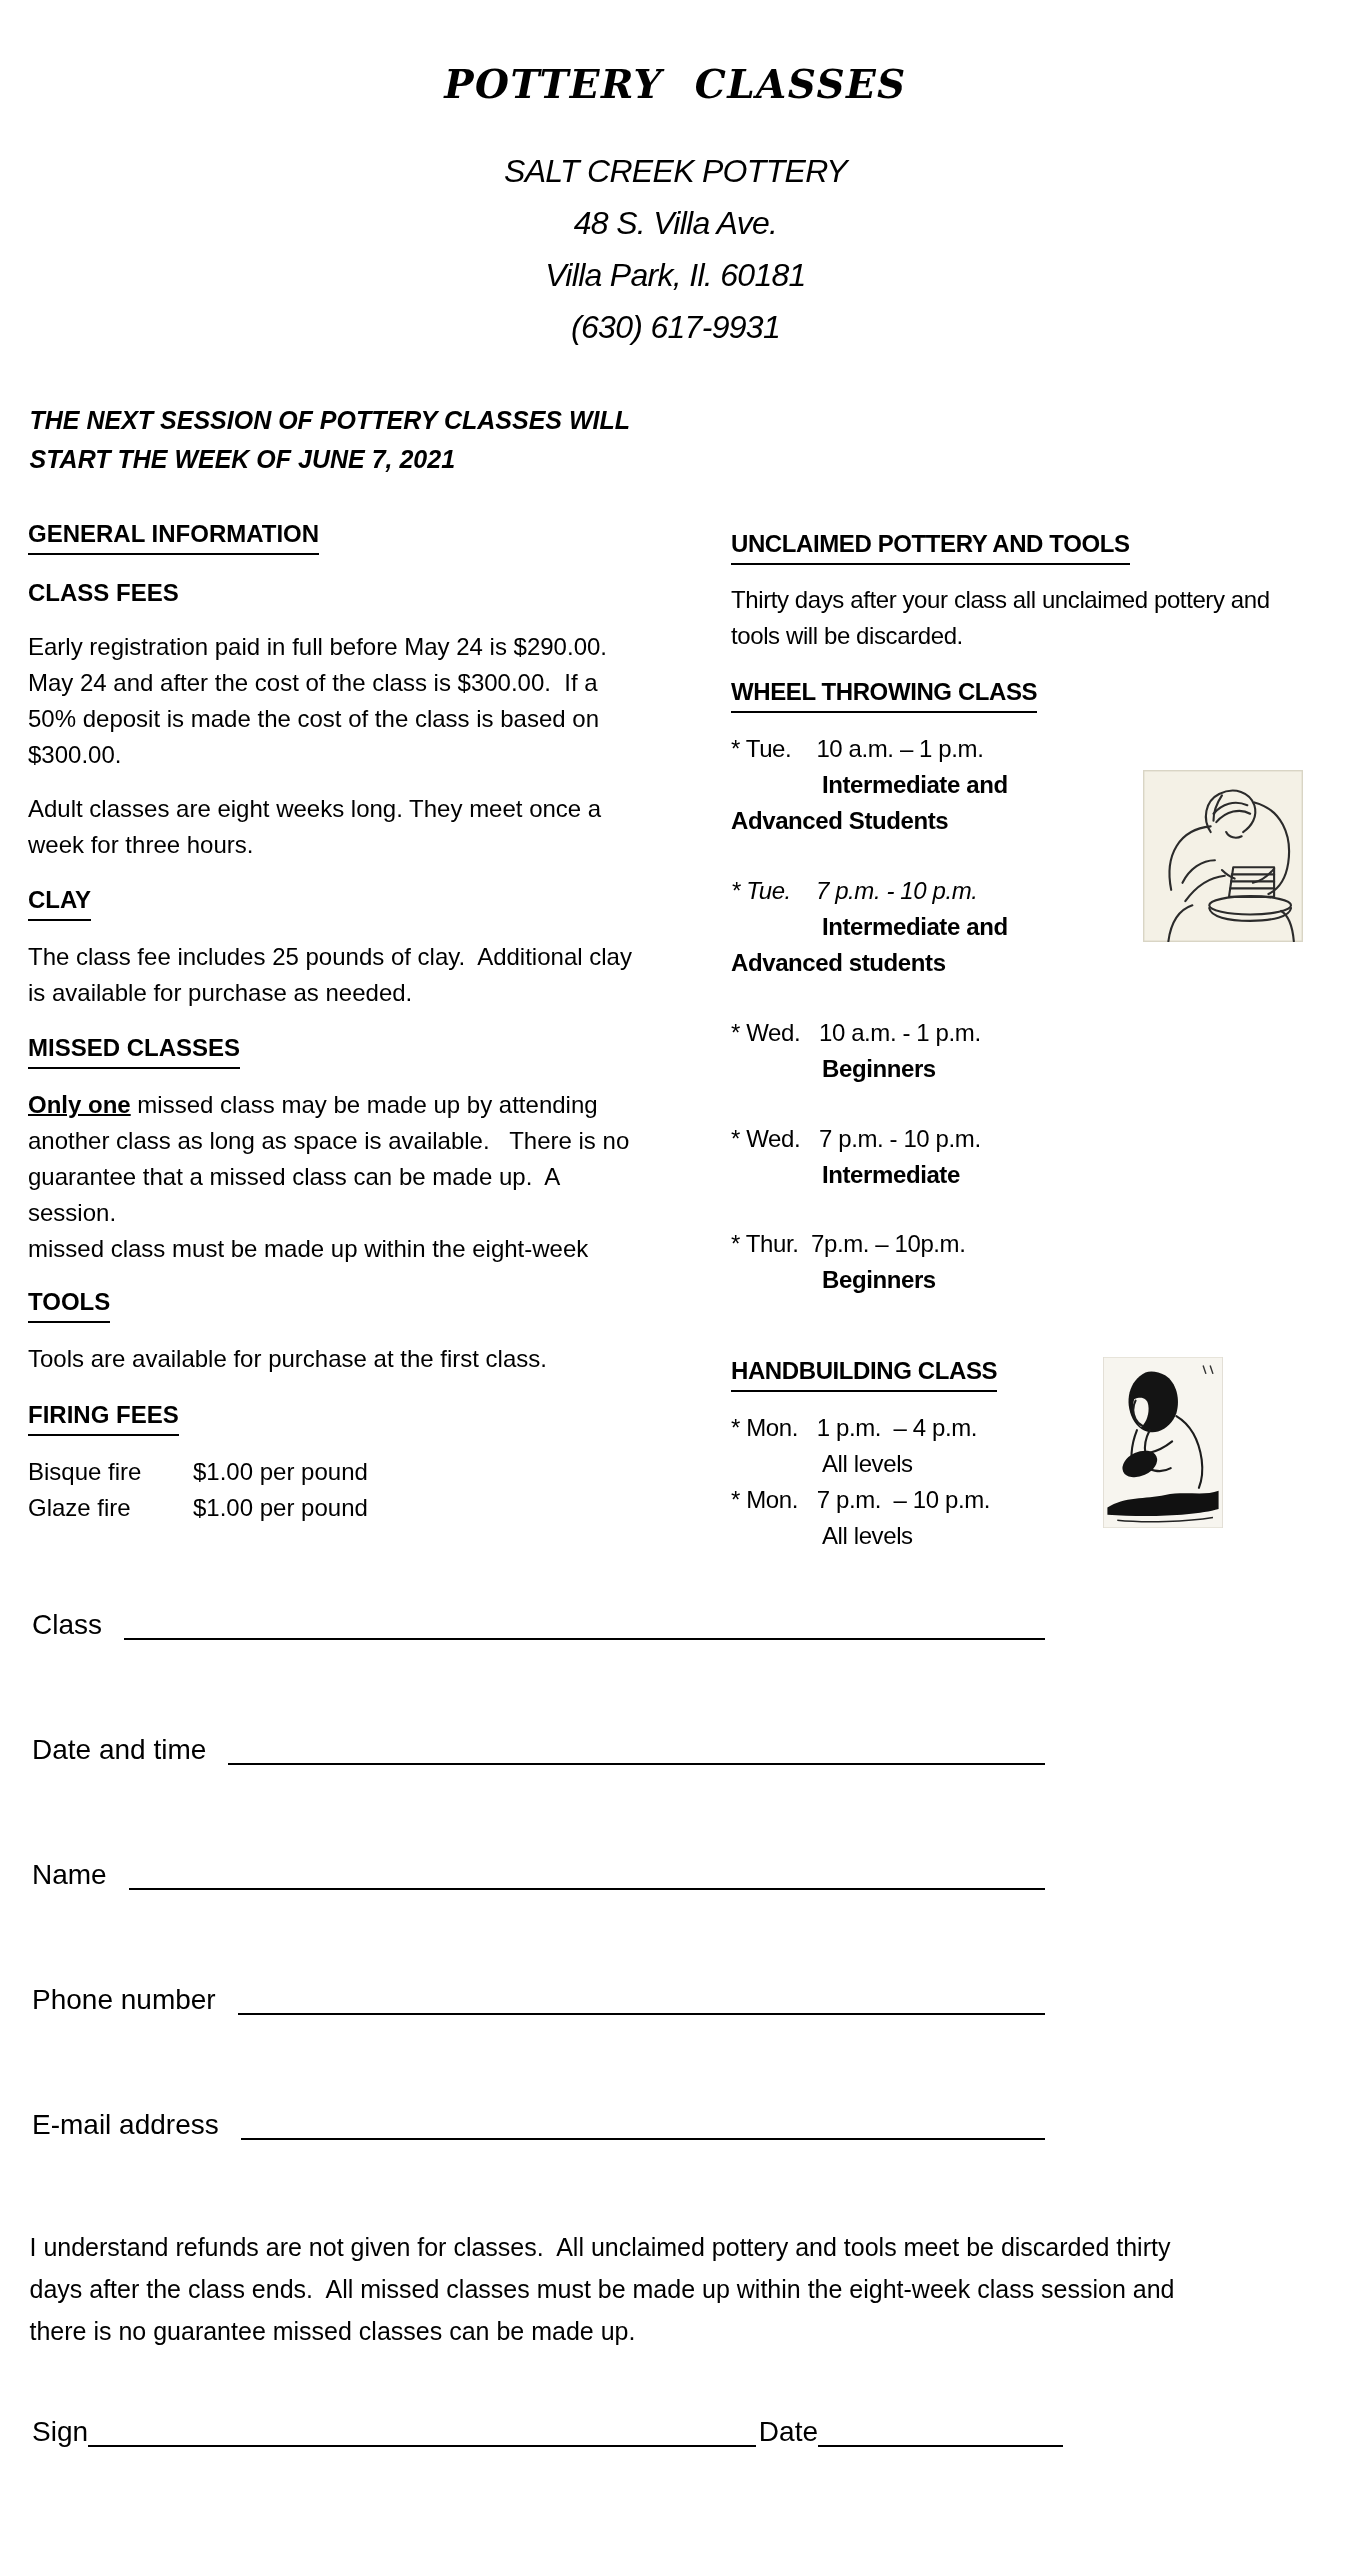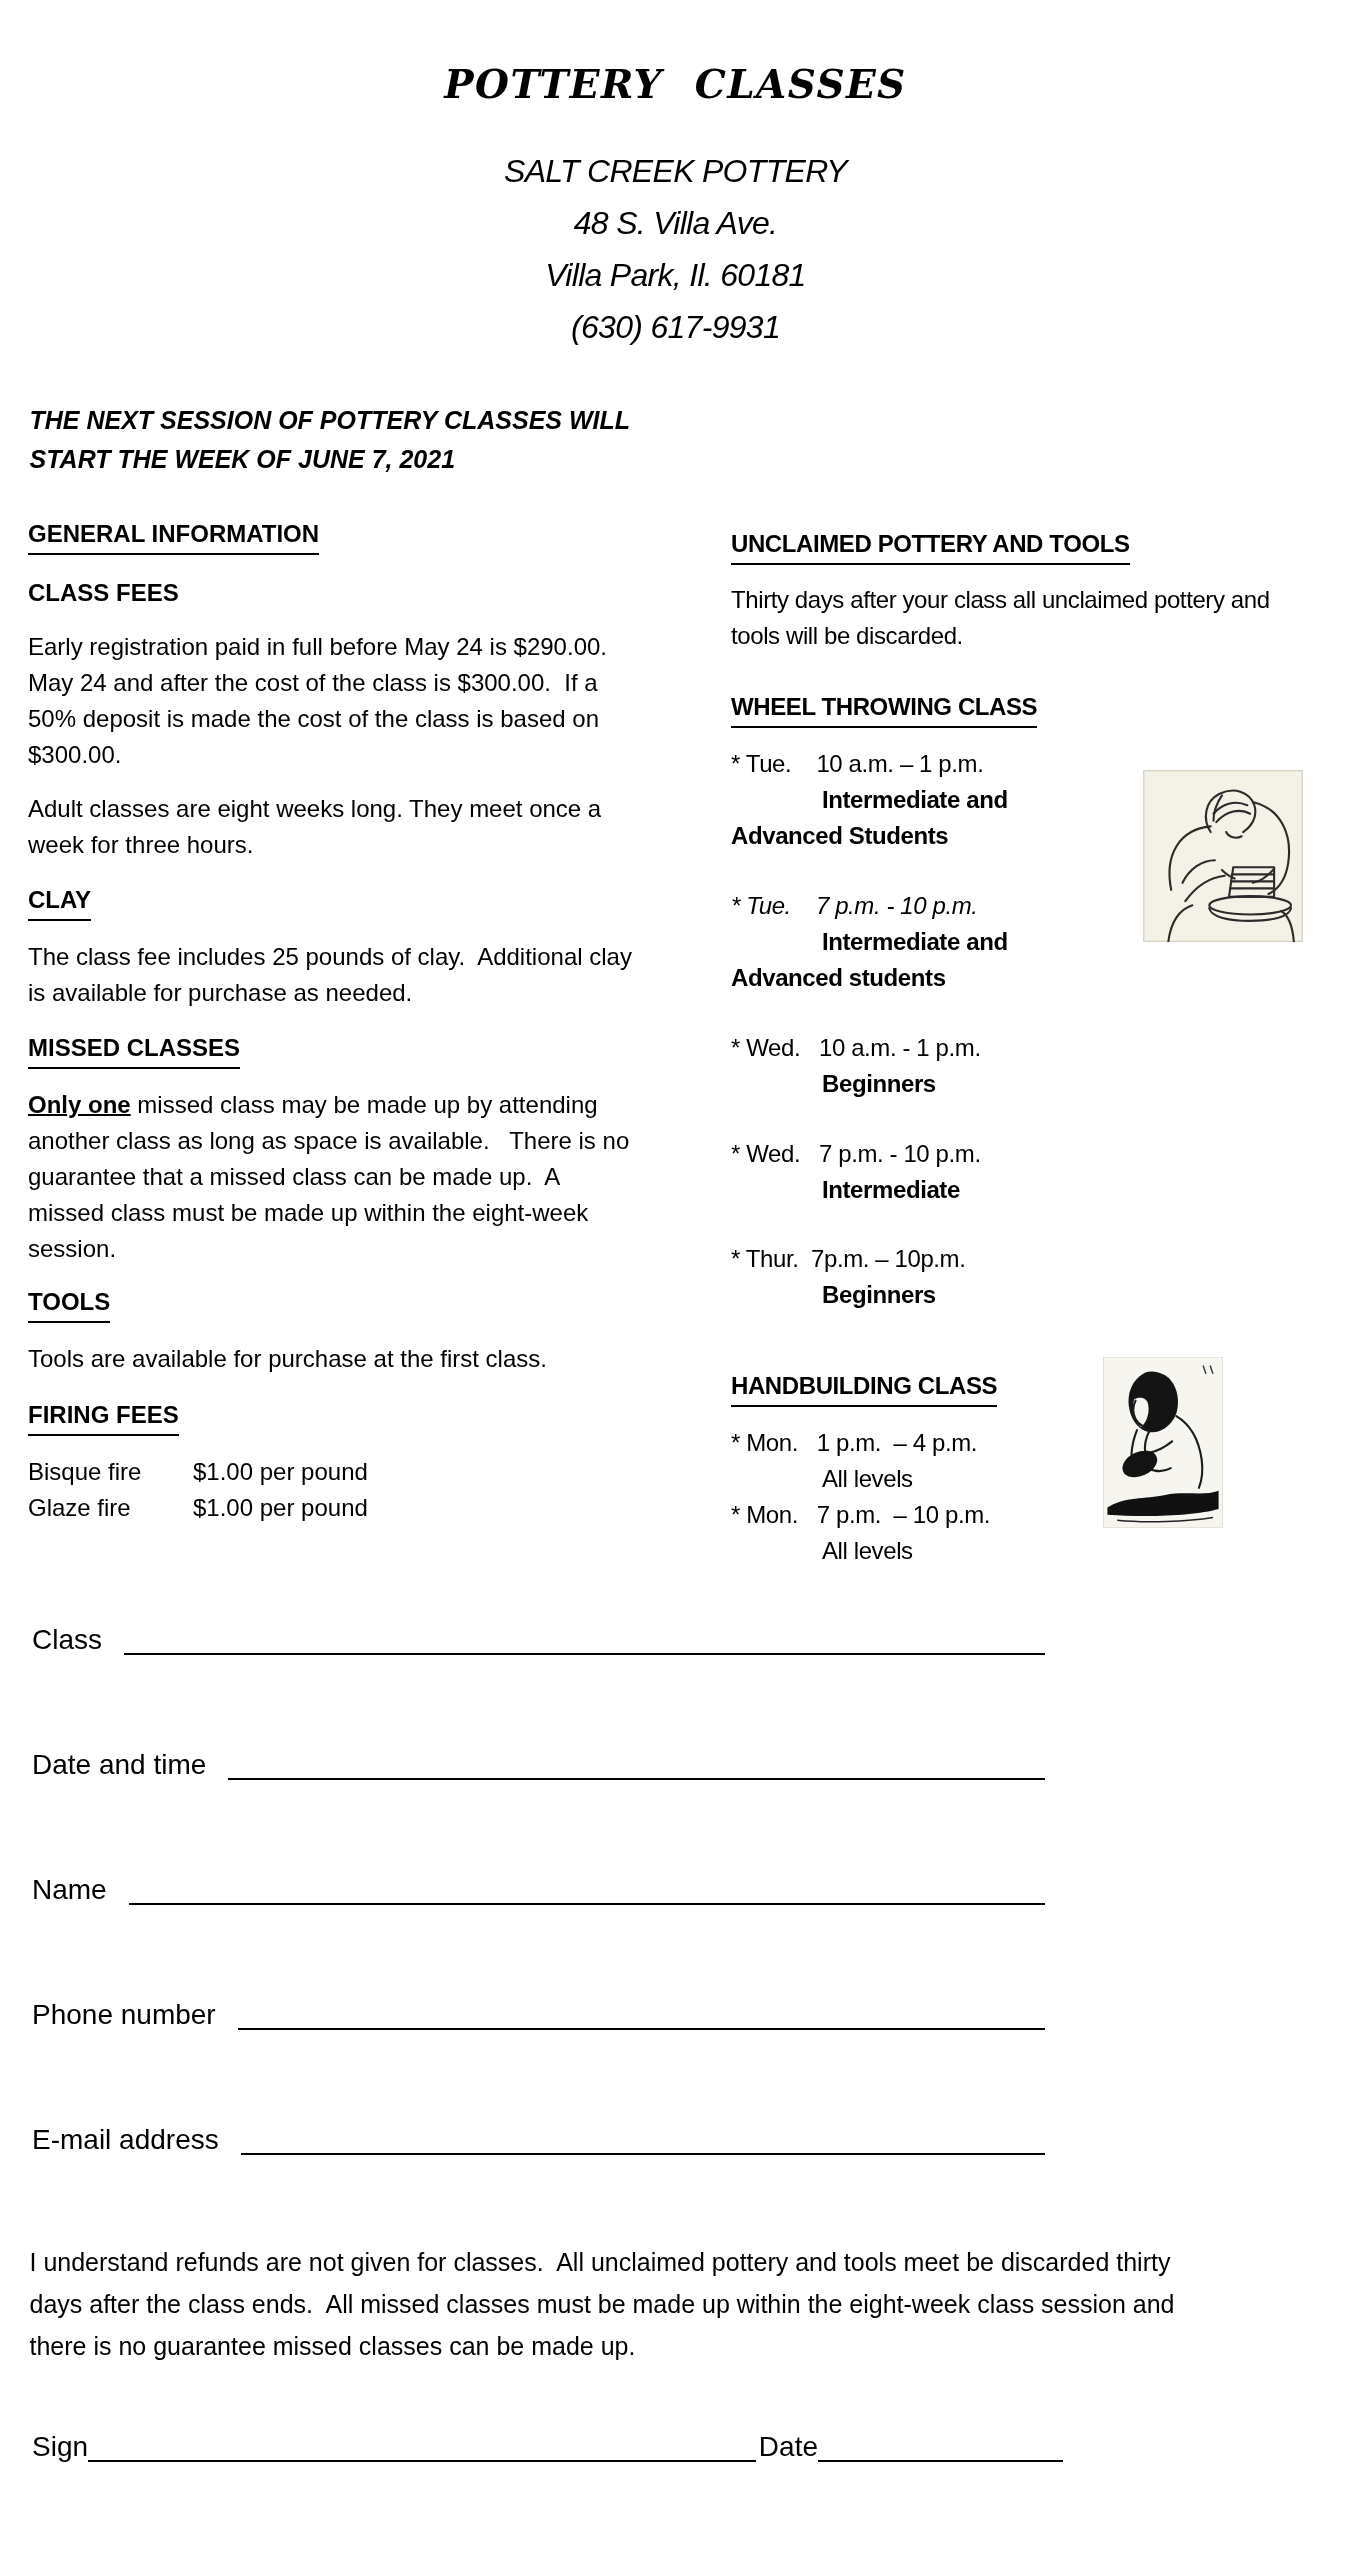--- a/index.html
+++ b/index.html
@@ -139,22 +139,22 @@
         <div class="line">The class fee includes 25 pounds of clay.  Additional clay</div>
         <div class="line">is available for purchase as needed.</div>
       </div>
 
       <div style="margin-top:19px"><span class="uh">MISSED CLASSES</span></div>
 
       <div style="margin-top:18.3px">
         <div class="line"><span class="b u">Only one</span><span> missed class may be made up by attending</span></div>
         <div class="line">another class as long as space is available.   There is no</div>
         <div class="line">guarantee that a missed class can be made up.  A</div>
+        <div class="line">session.</div>
         <div class="line">missed class must be made up within the eight-week</div>
-        <div class="line">session.</div>
       </div>
 
       <div style="margin-top:17px"><span class="uh">TOOLS</span></div>
 
       <div class="line" style="margin-top:18.3px">Tools are available for purchase at the first class.</div>
 
       <div style="margin-top:19.7px"><span class="uh">FIRING FEES</span></div>
 
       <div style="margin-top:18.3px">
         <div class="fr">
@@ -169,21 +169,21 @@
     </div>
 
     <div class="col-right">
       <div style="margin-top:9.8px"><span class="uh">UNCLAIMED POTTERY AND TOOLS</span></div>
 
       <div style="margin-top:17px">
         <div class="line">Thirty days after your class all unclaimed pottery and</div>
         <div class="line">tools will be discarded.</div>
       </div>
 
-      <div style="margin-top:35px"><span class="uh">WHEEL THROWING CLASS</span></div>
+      <div style="margin-top:20px"><span class="uh">WHEEL THROWING CLASS</span></div>
 
       <div style="margin-top:18.3px">
         <div class="line">* Tue.    10 a.m. – 1 p.m.</div>
         <div class="b ind">Intermediate and</div>
         <div class="b">Advanced Students</div>
       </div>
 
       <div style="margin-top:34px">
         <div class="line it">* Tue.    7 p.m. - 10 p.m.</div>
         <div class="b ind">Intermediate and</div>

